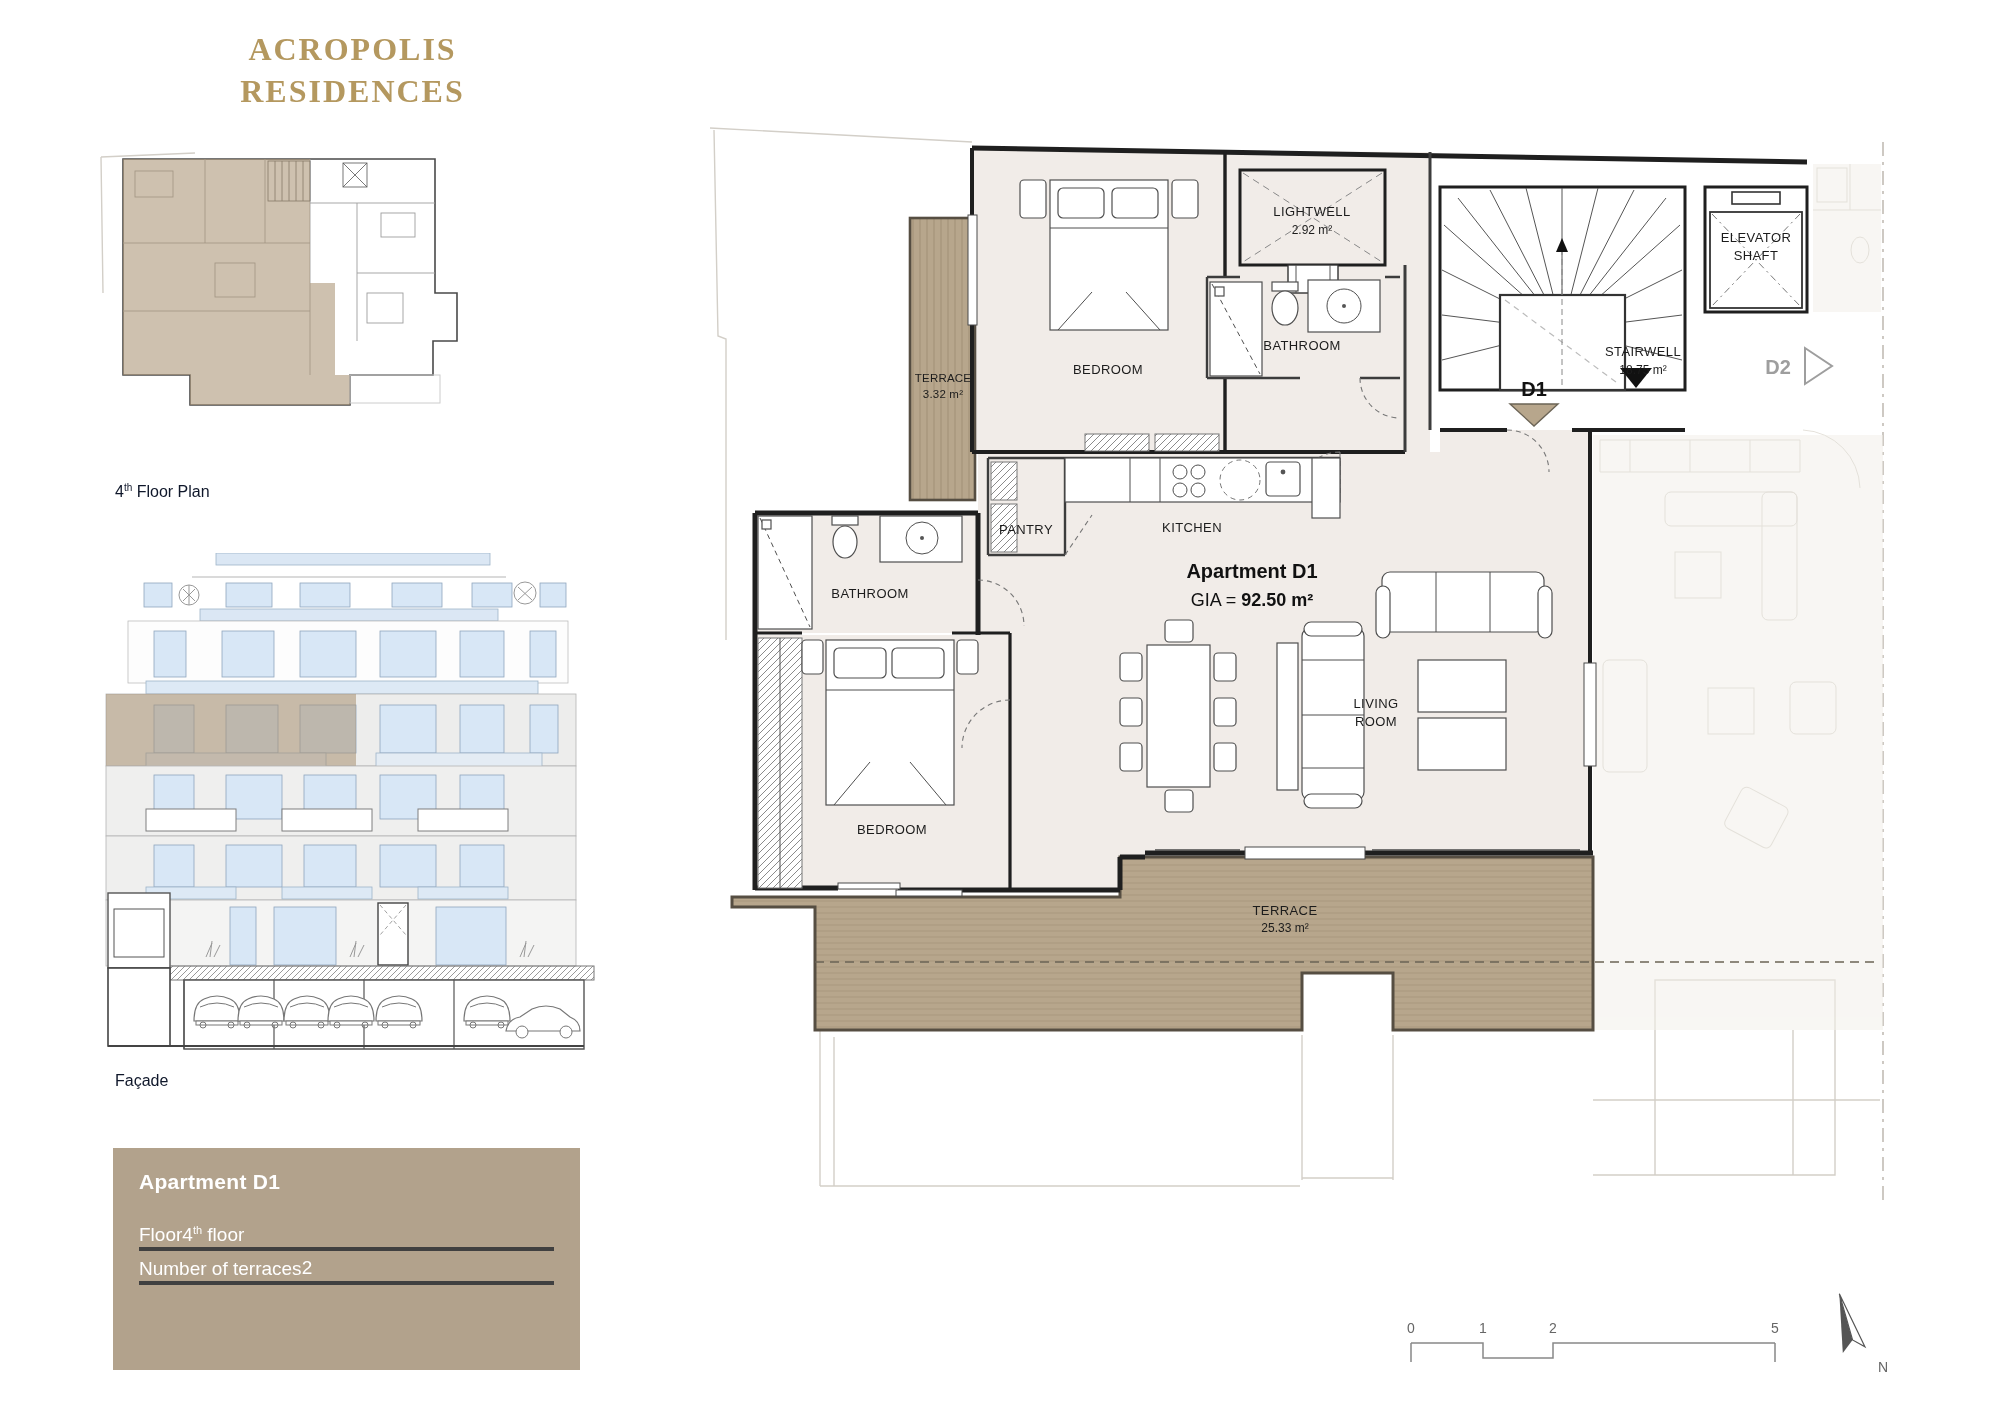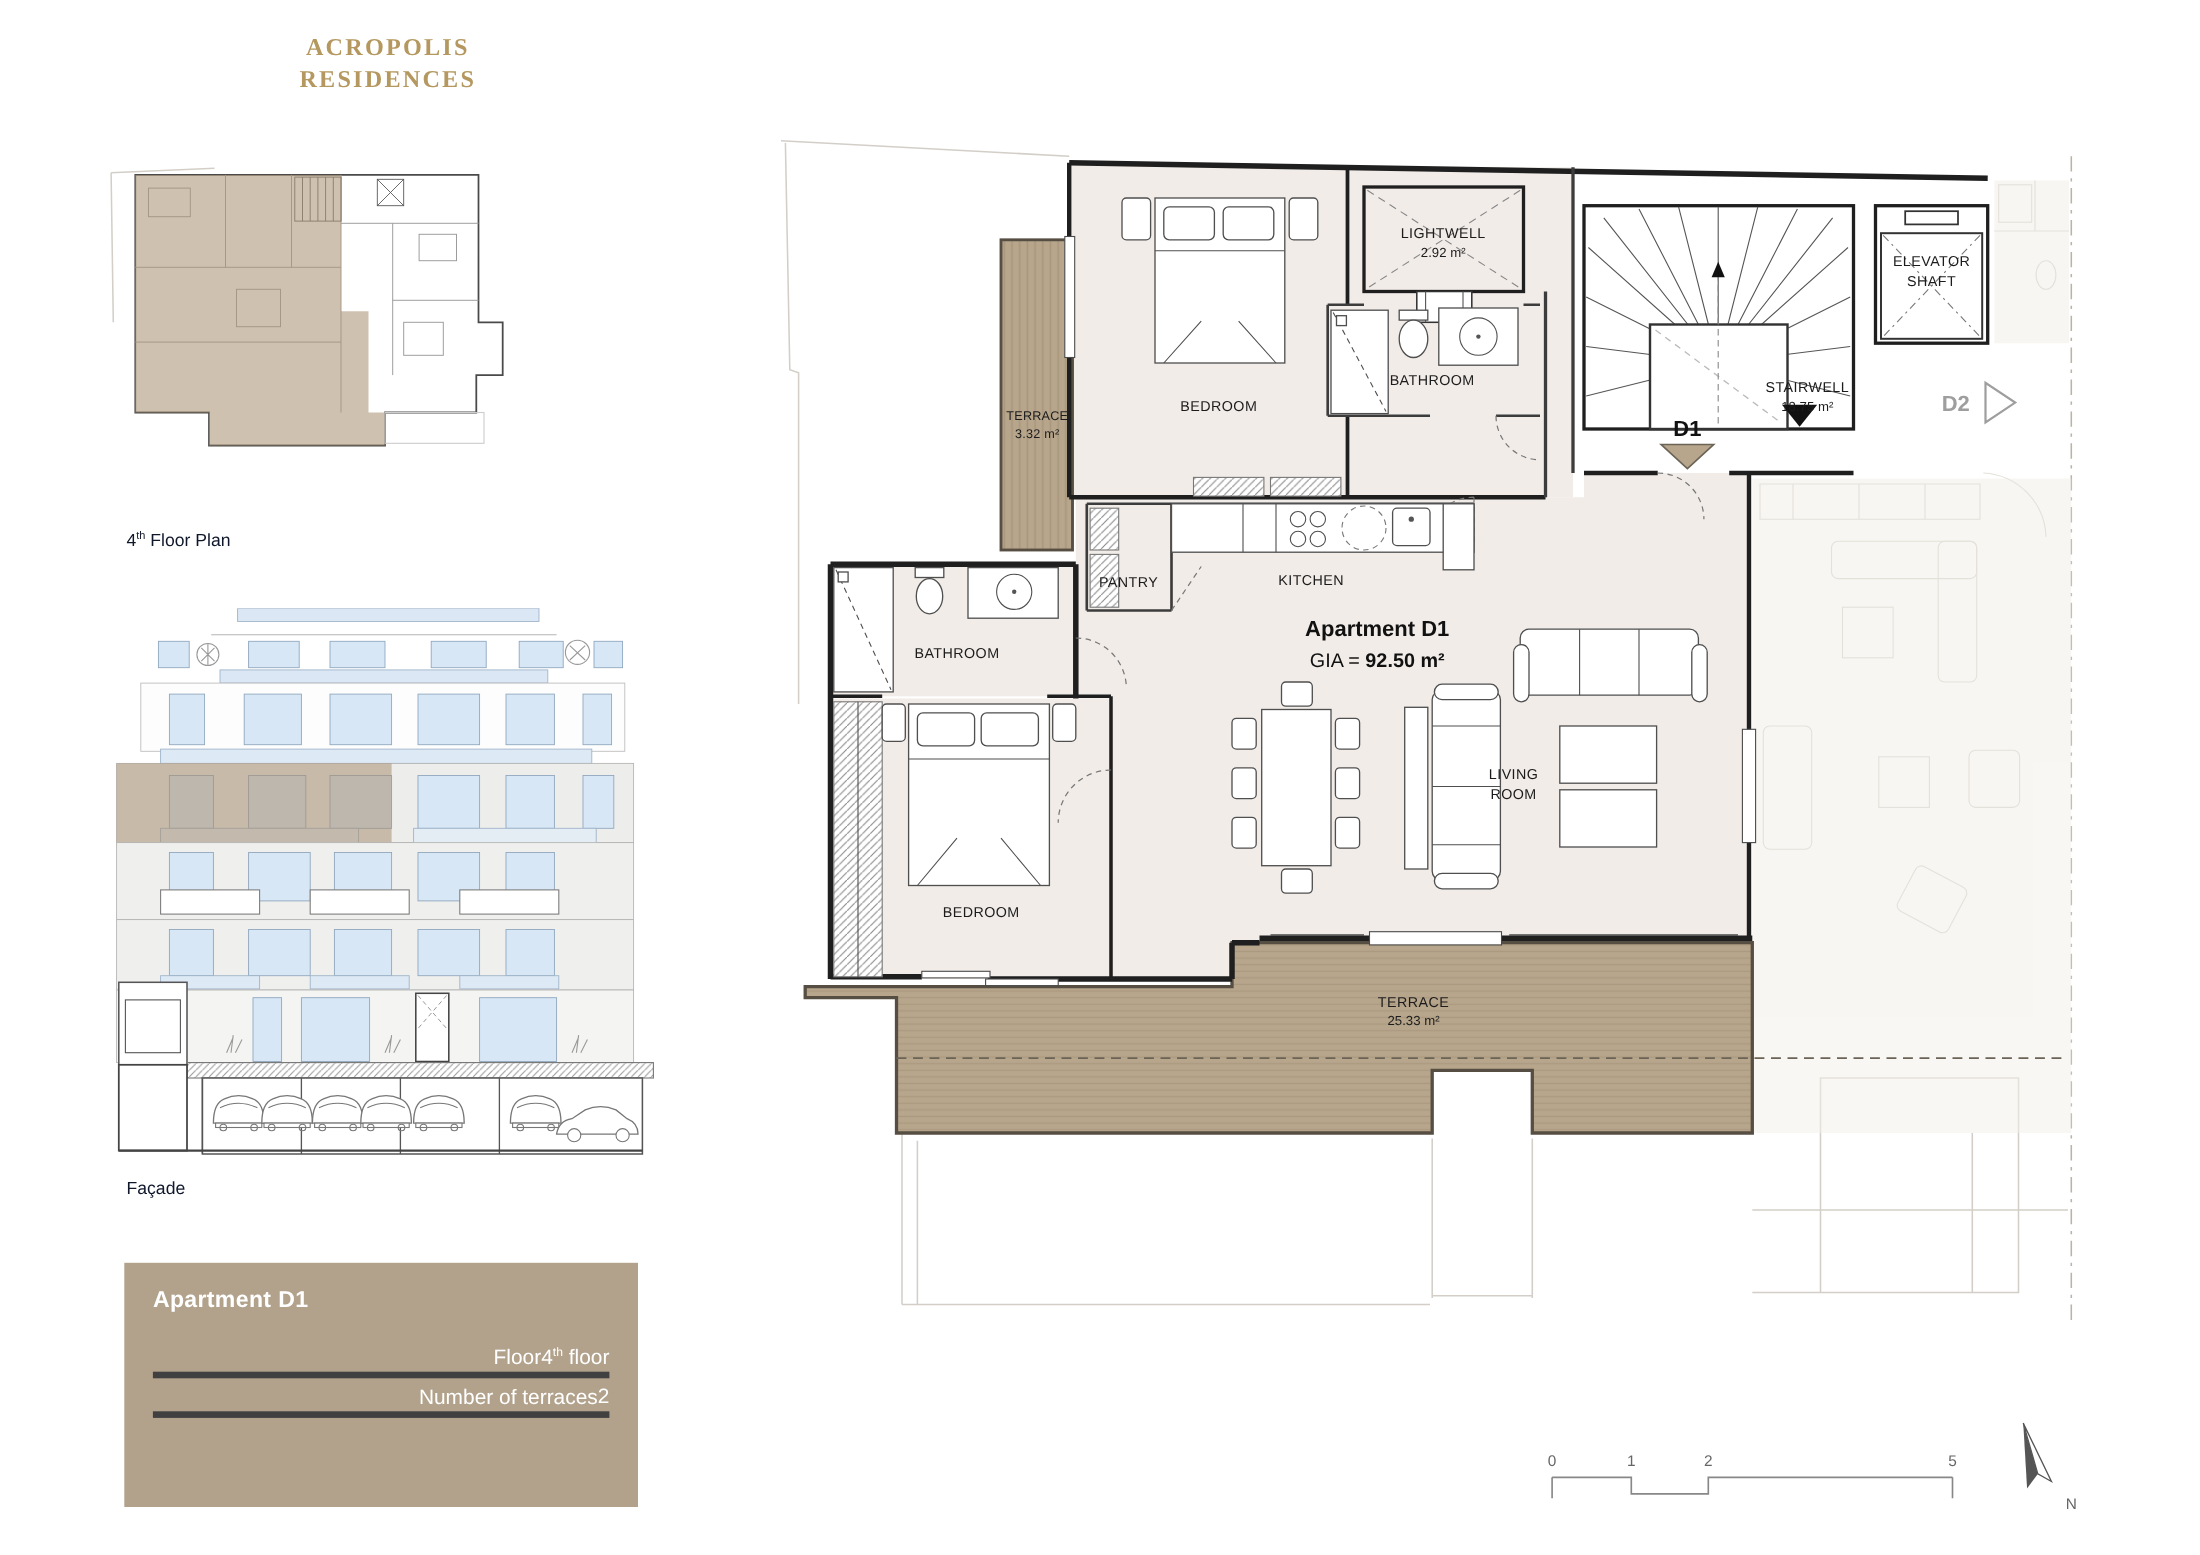--- a/index.html
+++ b/index.html
@@ -1,31 +1,31 @@
 <!DOCTYPE html>
 <html style="--accent_gold: #b4985f; --panel_bg: #b2a28c; --terrace_fill: #b7a68c; --interior_fill: #f1ece8; --wall: #1f1f1f; --window_blue: #d8e7f6; --d2_gray: #9e9e9e;"><head>
 <meta charset="utf-8">
 <style>
   html,body{margin:0;padding:0;background:#fff;}
   body{width:2000px;height:1414px;position:relative;font-family:"Liberation Sans",sans-serif;overflow:hidden;}
   .abs{position:absolute;}
   
   .brand{left:180px;top:28px;width:345px;text-align:center;font-family:"Liberation Serif",serif;
-         color:var(--accent_gold,#b4985f);font-size:22px;letter-spacing:2px;line-height:1.32;font-weight:600;}
+         color:var(--accent_gold,#b4985f);font-size:32px;letter-spacing:2px;line-height:1.32;font-weight:600;}
   .cap{color:#0f172a;font-size:16px;}
   .cap sup{font-size:10px;}
   #cap-floorplan{left:115px;top:482px;}
   #cap-facade{left:115px;top:1072px;}
   
   .panel{left:113px;top:1148px;width:467px;height:222px;background:var(--panel_bg,#b2a28c);color:#fff;
          box-sizing:border-box;padding:22px 26px 0 26px;}
   .panel .title{font-size:21px;font-weight:bold;letter-spacing:.3px;}
   .panel .rows{margin-top:24px;}
-  .panel .row{display:flex;justify-content:flex-end;align-items:flex-end;
-              border-bottom:6px solid #404040;padding:6px 0 1px 0;font-size:19px;}
+  .panel .row{display:flex;justify-content:flex-start;align-items:flex-end;
+              border-bottom:4px solid #404040;padding:6px 0 1px 0;font-size:19px;}
   .panel .row sup{font-size:11px;}
   svg text{font-family:"Liberation Sans",sans-serif;}
   .roomlbl{fill:#1c1c1c;font-size:13px;letter-spacing:.4px;}
   .arealbl{fill:#1c1c1c;font-size:12px;}
   .smalllbl{fill:#1c1c1c;font-size:11.5px;letter-spacing:.2px;}
   .biglbl{fill:#111;font-size:20px;font-weight:bold;}
   .gialbl{fill:#111;font-size:18px;}
   .d2lbl{fill:#9e9e9e;font-size:20px;font-weight:bold;}
   .scalelbl{fill:#666;font-size:14px;}
   .wall{stroke:#1f1f1f;fill:none;}

